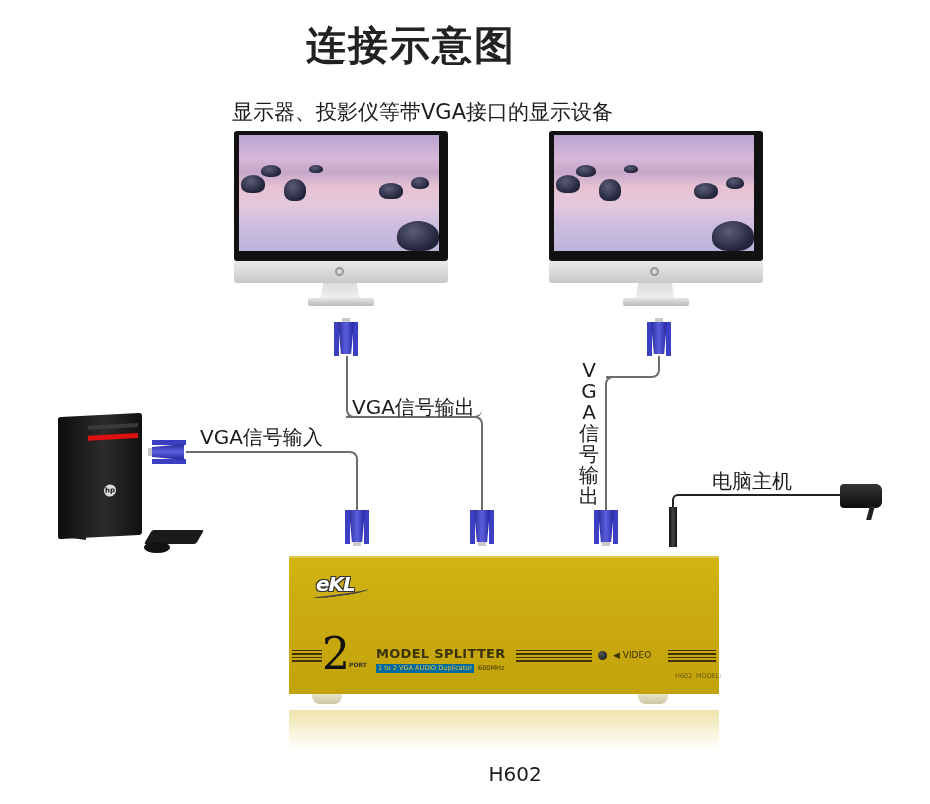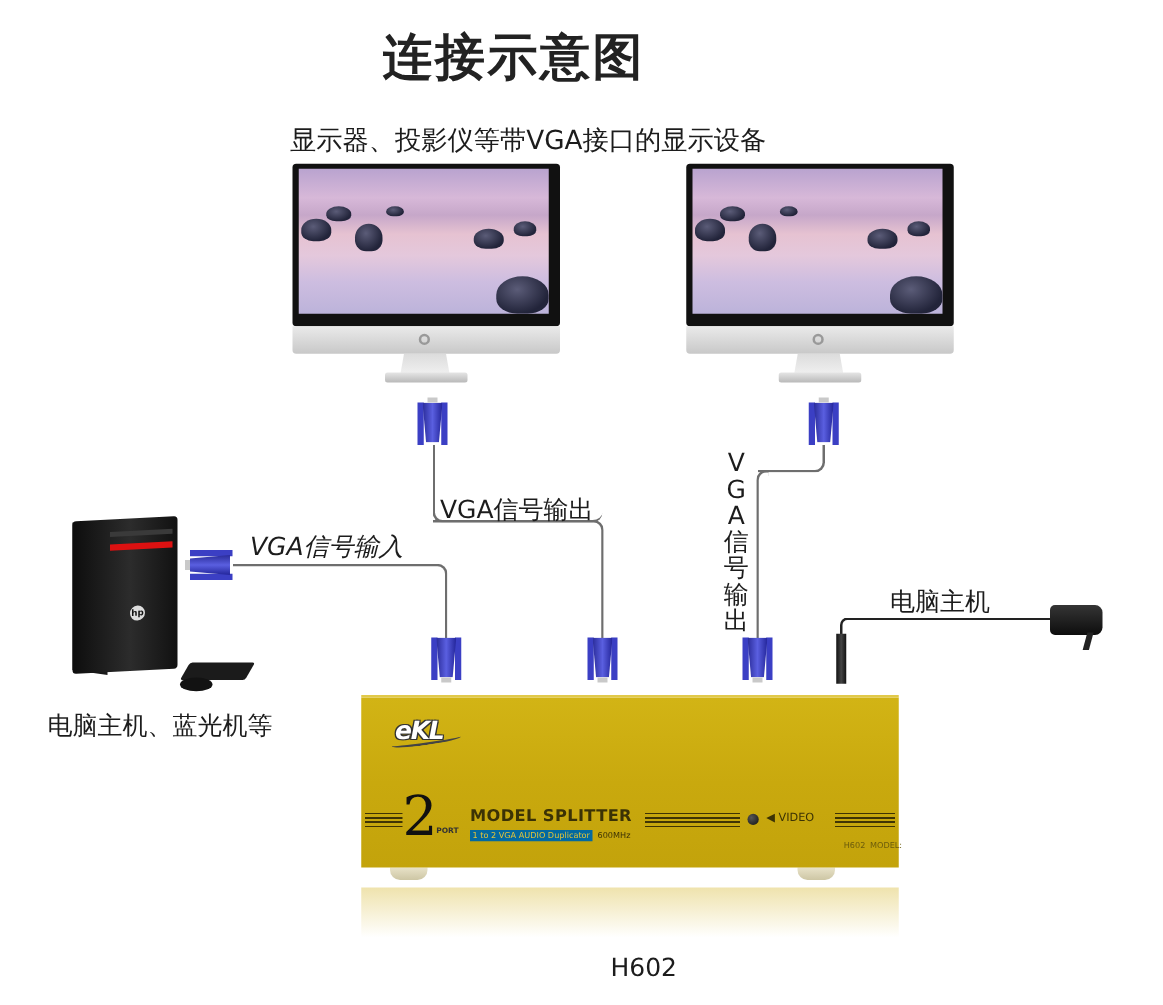--- a/index.html
+++ b/index.html
@@ -155,35 +155,34 @@
     <div class="body"></div>
     <div class="pin"></div>
   </div>
 <div class="abs vga side" style="left:148px; top:440px;">
     <div class="screwL"></div>
     <div class="screwR"></div>
     <div class="body"></div>
     <div class="pin"></div>
   </div>
 
-<div class="abs label" style="left:200px; top:424px;font-style:italic;">VGA信号输入</div>
+<div class="abs label" style="left:200px; top:424px;">VGA信号输入</div>
 <div class="abs label" style="left:352px; top:394px;">VGA信号输出</div>
 <div class="abs vlabel" style="left:578px; top:360px;">VGA信号输出</div>
 <div class="abs label" style="left:712px; top:468px;">电脑主机</div>
 
 <div class="abs pc-side"></div>
 <div class="abs pc-tower">
   <div class="bay"></div>
   <div class="stripe"></div>
   <div class="hp">hp</div>
 </div>
 <div class="abs keyboard"></div>
 <div class="abs mouse"></div>
 <div class="abs pc-caption">
-  <div>电脑主机、蓝光机等</div>
 </div>
 
 <div class="abs dc-plug"></div>
 <div class="abs adapter"></div>
 <div class="abs prong"></div>
 
 <div class="abs reflection"></div>
 <div class="abs foot-l"></div>
 <div class="abs foot-r"></div>
 <div class="abs splitter"></div>

